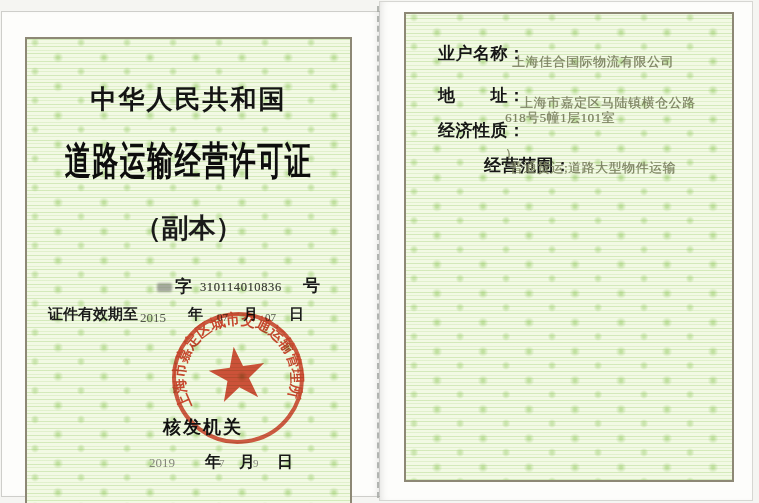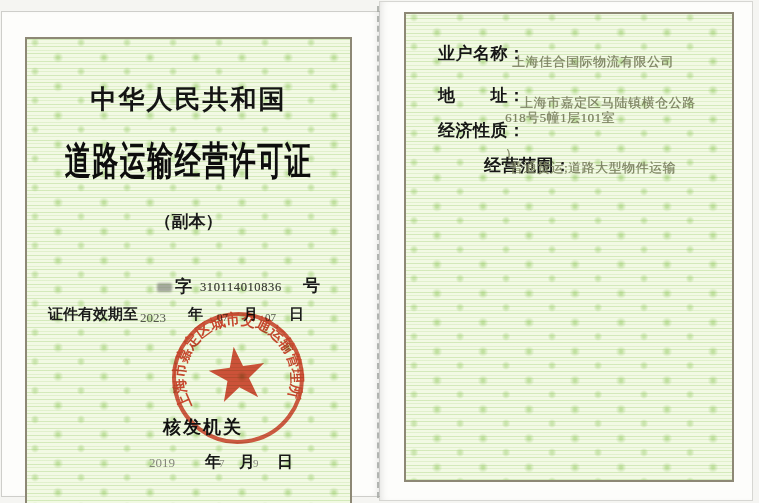--- a/index.html
+++ b/index.html
@@ -43,21 +43,21 @@
 
   
   .country { left:0; right:0; top:43px; text-align:center;
     font-weight:bold; font-size:26px; letter-spacing:2px; color:#141414;
     font-family:"Liberation Serif","DejaVu Serif",serif; }
   .title { left:0; right:0; top:96px; text-align:center;
     font-weight:900; font-size:26px; letter-spacing:1.5px; color:#0d0d0d;
     font-family:"Liberation Sans","DejaVu Sans",sans-serif;
     transform:scaleY(1.5); transform-origin:center top; }
   .copy-label { left:0; right:0; top:171px; text-align:center;
-    font-weight:bold; font-size:17px; color:#1a1a1a; }
+    font-weight:bold; font-size:27px; color:#1a1a1a; }
 
   .lic-prefix { left:30px; top:236px; font-size:16.5px; font-weight:bold; color:#181818;
     font-family:"Liberation Sans","DejaVu Sans",sans-serif; }
   .ink-smudge { left:130px; top:244px; width:15px; height:9px; border-radius:2px;
     background:rgba(70,70,70,.45); filter:blur(1px); position:absolute; }
   .lic-zi { left:148px; top:236px; font-size:17px; font-weight:bold; color:#181818;
     font-family:"Liberation Sans","DejaVu Sans",sans-serif; }
   .lic-number { left:173px; top:241px; font-size:12.5px; letter-spacing:.6px; color:#3f4239;
     text-shadow:0 0 .5px rgba(63,66,57,.6); }
   .lic-hao { left:276px; top:235px; font-size:17px; font-weight:bold; color:#181818;
@@ -117,21 +117,21 @@
       <div class="t country">中华人民共和国</div>
       <div class="t title">道路运输经营许可证</div>
       <div class="t copy-label">（副本）</div>
 
       <div class="ink-smudge"></div>
       <div class="t lic-zi">字</div>
       <div class="t lic-number">310114010836</div>
       <div class="t lic-hao">号</div>
 
       <div class="t val-label">证件有效期至</div>
-      <div class="t val-year">2023</div>
+      <div class="t val-year">2015</div>
       <div class="t val-yu">年</div>
       <div class="t val-month">07</div>
       <div class="t val-mu">月</div>
       <div class="t val-day">07</div>
       <div class="t val-du">日</div>
 
       <svg class="stamp" viewBox="0 0 140 140" xmlns="http://www.w3.org/2000/svg">
         <circle cx="70" cy="70" r="63" fill="none" stroke="#d23b23" stroke-width="4" opacity=".9"></circle>
         <path id="seal-arc" d="M21.2,90.7 A53,53 0 1 1 118.8,90.7" fill="none"></path>
         <text>

